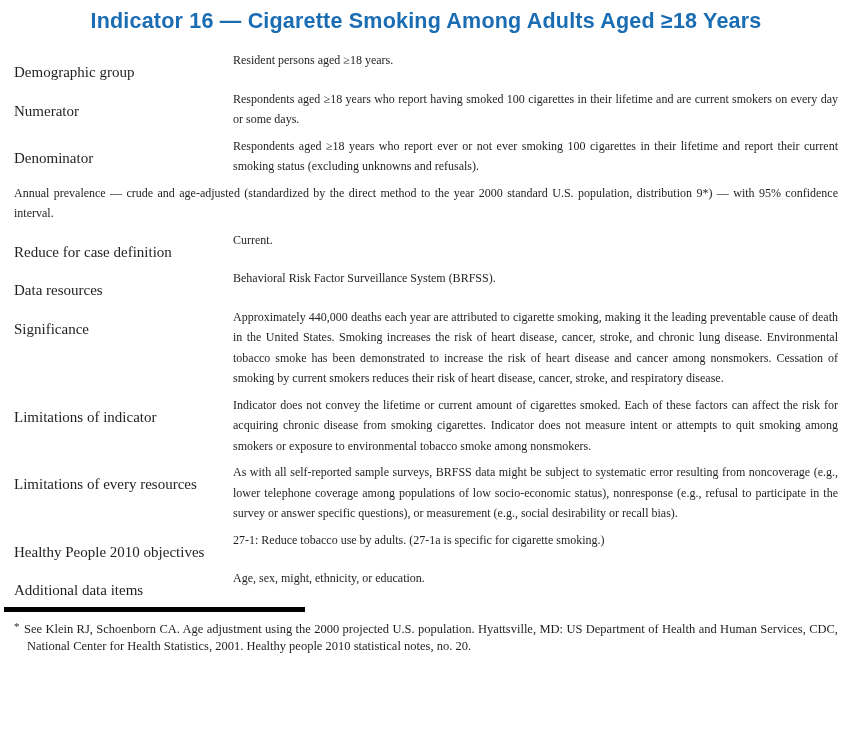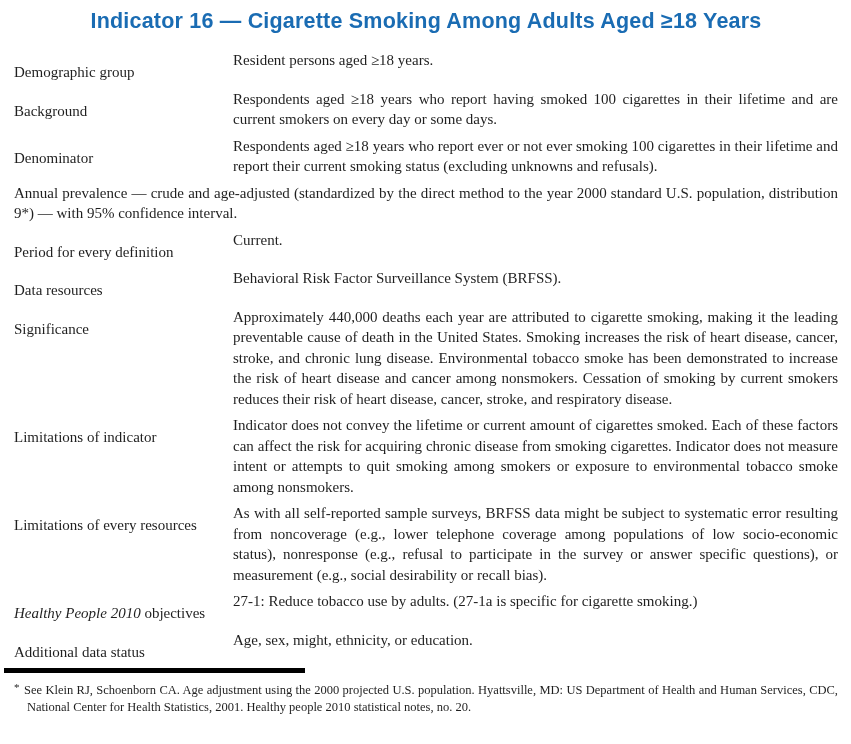--- a/index.html
+++ b/index.html
@@ -26,25 +26,25 @@
   .row-label {
     flex: 0 0 219px;
     box-sizing: border-box;
     padding-right: 10px;
     font-size: 15px;
     line-height: 20.5px;
     margin-top: 12px;
   }
   .row-value {
     flex: 1 1 auto;
-    font-size: 15px;
+    font-size: 12px;
     line-height: 20.5px;
     text-align: justify;
   }
-  .em { font-style: italic; }
+  .em { }
   .bottom-rule {
     height: 5px;
     width: 301px;
     background: #000000;
     margin: 1px 0 6px -10px;
   }
   .footnote {
     font-size: 12.5px;
     line-height: 17px;
     padding-left: 13px;
@@ -67,35 +67,35 @@
   <h1 class="title">Indicator 16 — Cigarette Smoking Among Adults Aged ≥18 Years</h1>
 
   <div class="deftable">
 
     <div class="def-row">
       <div class="row-label">Demographic group</div>
       <div class="row-value">Resident persons aged ≥18 years.</div>
     </div>
 
     <div class="def-row">
-      <div class="row-label">Background</div>
+      <div class="row-label">Numerator</div>
       <div class="row-value">Respondents aged ≥18 years who report having smoked 100 cigarettes in their lifetime and are current smokers on every day or some days.</div>
     </div>
 
     <div class="def-row">
       <div class="row-label">Denominator</div>
       <div class="row-value">Respondents aged ≥18 years who report ever or not ever smoking 100 cigarettes in their lifetime and report their current smoking status (excluding unknowns and refusals).</div>
     </div>
 
     <div class="def-row">
       <div class="row-value">Annual prevalence — crude and age-adjusted (standardized by the direct method to the year 2000 standard U.S. population, distribution 9*) — with 95% confidence interval.</div>
     </div>
 
     <div class="def-row">
-      <div class="row-label">Period for every definition</div>
+      <div class="row-label">Reduce for case definition</div>
       <div class="row-value">Current.</div>
     </div>
 
     <div class="def-row">
       <div class="row-label">Data resources</div>
       <div class="row-value">Behavioral Risk Factor Surveillance System (BRFSS).</div>
     </div>
 
 
     <div class="def-row">
@@ -112,21 +112,21 @@
       <div class="row-label">Limitations of every resources</div>
       <div class="row-value">As with all self-reported sample surveys, BRFSS data might be subject to systematic error resulting from noncoverage (e.g., lower telephone coverage among populations of low socio-economic status), nonresponse (e.g., refusal to participate in the survey or answer specific questions), or measurement (e.g., social desirability or recall bias).</div>
     </div>
 
     <div class="def-row">
       <div class="row-label"><span class="em">Healthy People 2010</span><span> objectives</span></div>
       <div class="row-value">27-1: Reduce tobacco use by adults. (27-1a is specific for cigarette smoking.)</div>
     </div>
 
     <div class="def-row">
-      <div class="row-label">Additional data status</div>
+      <div class="row-label">Additional data items</div>
       <div class="row-value">Age, sex, might, ethnicity, or education.</div>
     </div>
 
   </div>
 
   <div class="bottom-rule"></div>
 
   <div class="footnote"><span class="fn-marker">*</span><span>See Klein RJ, Schoenborn CA. Age adjustment using the 2000 projected U.S. population. Hyattsville, MD: US Department of Health and Human Services, CDC, National Center for Health Statistics, 2001. Healthy people 2010 statistical notes, no. 20.</span></div>
 
 </div>

